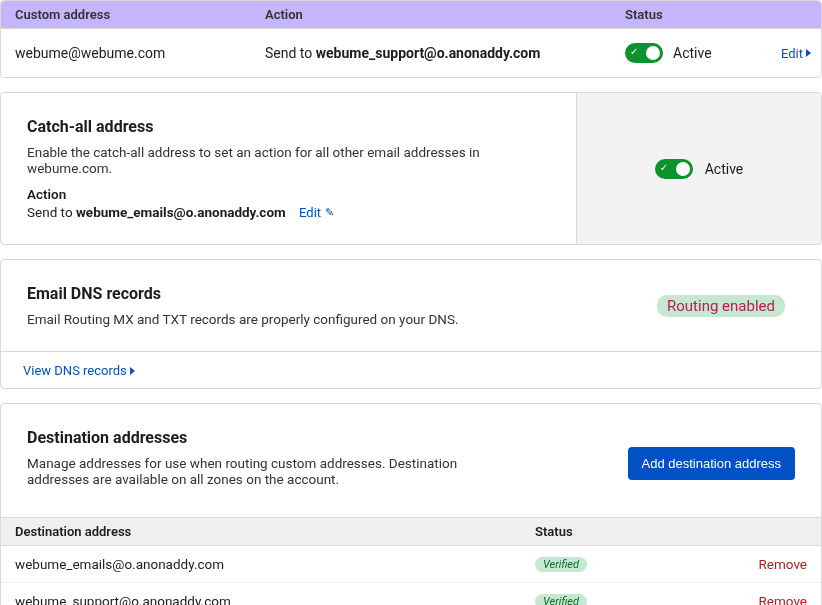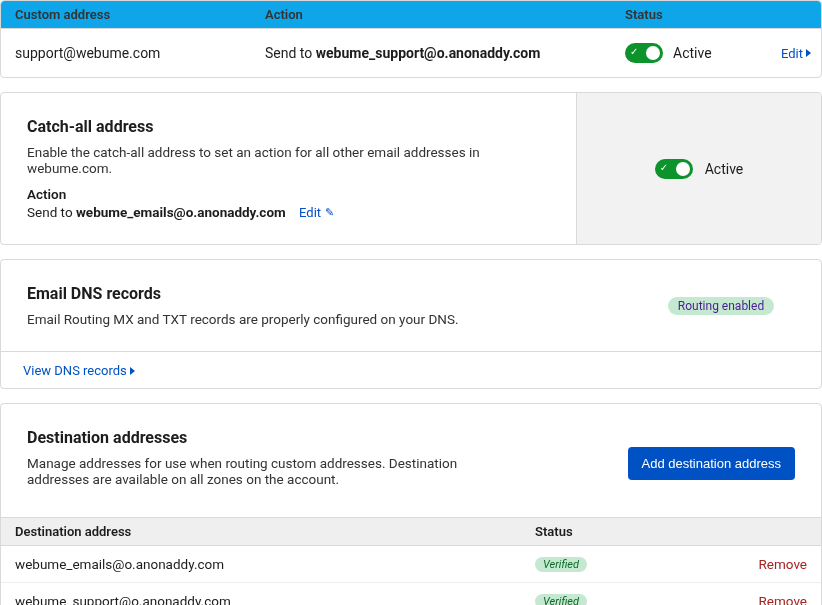--- a/index.html
+++ b/index.html
@@ -12,21 +12,21 @@
     }
     .card {
       border: 1px solid #d9d9d9;
       border-radius: 4px;
       margin-bottom: 14px;
       background: #fff;
     }
     
     .tbl-head {
       display: flex;
-      background: #0ea5e9;
+      background: #c4b5fd;
       border-bottom: 1px solid #d9d9d9;
       border-top-left-radius: 4px;
       border-top-right-radius: 4px;
     }
     .tbl-head > div {
       font-weight: 600;
       padding: 6px 14px;
       font-size: 13px;
       color: #333;
     }
@@ -111,24 +111,24 @@
     .pencil {
       display:inline-block;
       font-size:11px;
     }
     
     .dns-split { display:flex; align-items:center; }
     .dns-left { flex:1; padding: 24px 26px; }
     .dns-right { width:200px; display:flex; justify-content:center; }
     .badge-green {
       background:#c4e9d0;
-      color:#4c1d95;
+      color:#be185d;
       padding:2px 10px;
       border-radius:10px;
-      font-size:12px;
+      font-size:15px;
     }
     .card-footer {
       border-top:1px solid #d9d9d9;
       padding:10px 22px;
       text-align:left;
     }
     
     .dest-head { display:flex; align-items:center; padding:24px 26px 18px; }
     .dest-head-left { flex:1; }
     .dest-head .desc { margin-bottom:12px; max-width: 480px; }
@@ -168,21 +168,21 @@
 </head>
 <body>
 
 <div class="card">
   <div class="tbl-head">
     <div class="col-addr">Custom address</div>
     <div class="col-action">Action</div>
     <div class="col-status">Status</div>
   </div>
   <div class="tbl-row">
-    <div class="col-addr">support@webume.com</div>
+    <div class="col-addr">webume@webume.com</div>
     <div class="col-action">
       <span>Send to </span><b>webume_support@o.anonaddy.com</b>
     </div>
     <div class="col-status">
       <div class="status-left">
         <span class="toggle">
             <span class="check">✓</span>
           </span>
         <span>Active</span>
       </div>

